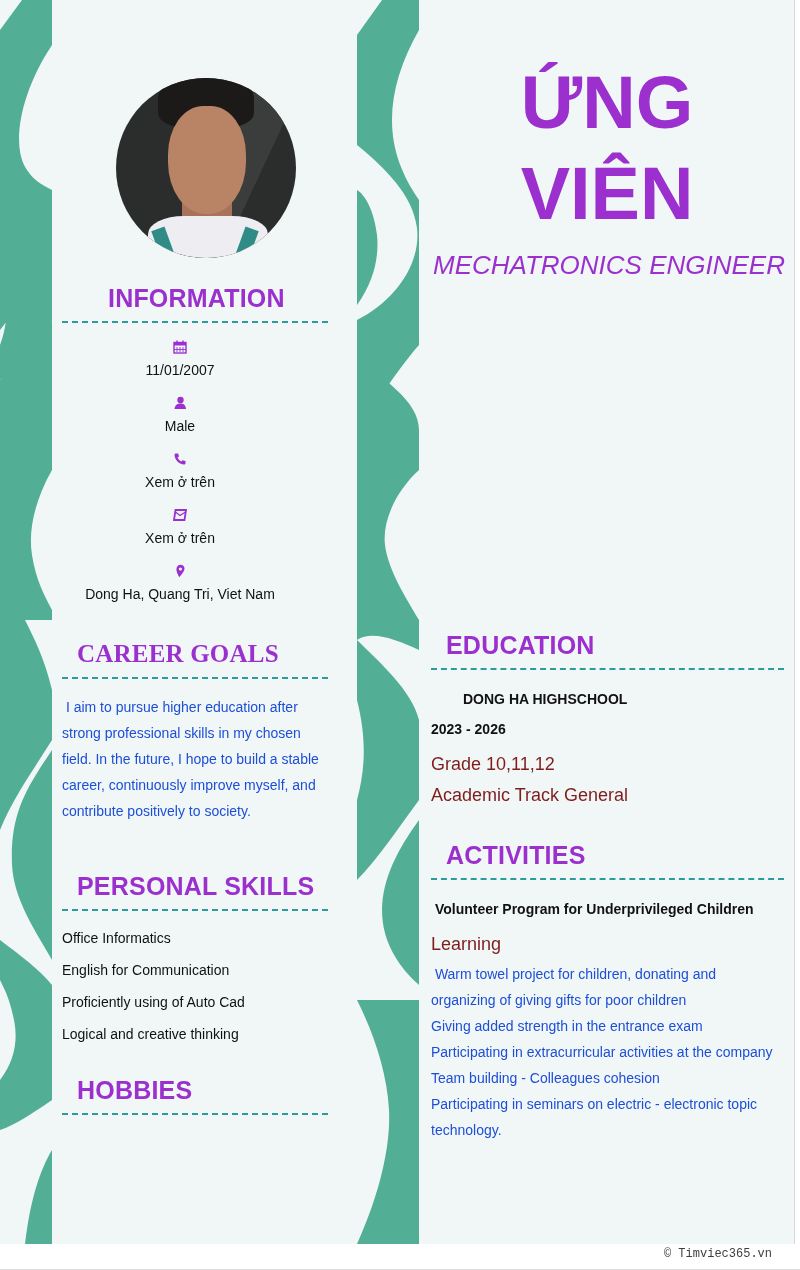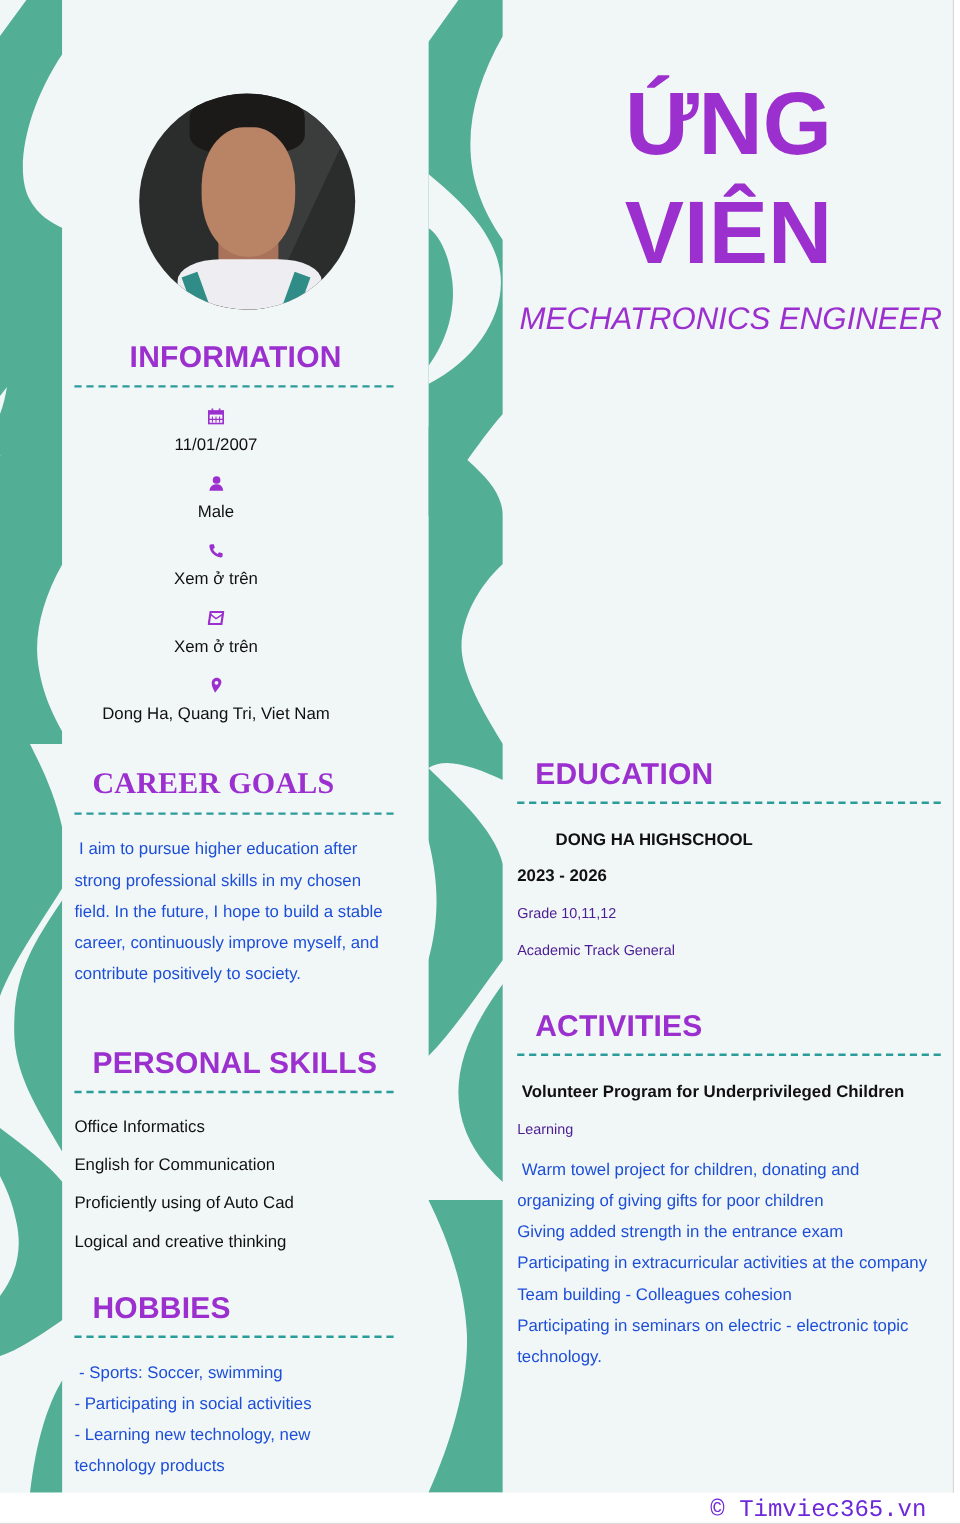--- a/index.html
+++ b/index.html
@@ -32,24 +32,24 @@
   .info-item .ico { display: block; margin: 0 auto; width: 14px; height: 14px; color: #9b30cf; }
   .info-item .val { display: block; font-size: 14px; margin-top: 8px; color: #111; }
 
   .para { position: absolute; font-size: 14px; line-height: 26px; color: #1d4ed8; }
   .list-item { position: absolute; font-size: 14px; color: #111; text-align: right; }
 
   .big-title { position: absolute; left: 0; width: 376px; text-align: center; font-weight: bold; color: #9b30cf; font-size: 74px; line-height: 1; }
   .subtitle { position: absolute; left: 0; width: 380px; text-align: center; font-style: italic; color: #9b30cf; font-size: 26px; }
 
   .bold-line { position: absolute; font-weight: bold; font-size: 14px; color: #111; }
-  .plain-line { position: absolute; font-size: 12px; color: #4c1d95; }
+  .plain-line { position: absolute; font-size: 18px; color: #7f1d1d; }
 
   .footer { position: absolute; left: 0; top: 1244px; width: 800px; height: 26px; background: #fff; border-bottom: 1px solid #ddd; }
-  .footer span { position: absolute; right: 28px; top: 3px; font-family: "Liberation Mono", monospace; font-size: 20px; color: #6d28d9; }
+  .footer span { position: absolute; right: 28px; top: 3px; font-family: "Liberation Mono", monospace; font-size: 12px; color: #404040; }
 </style>
 </head>
 <body>
 
 <div class="page">
 
   <div class="strip strip-left">
     <svg viewBox="0 0 52 1244" preserveAspectRatio="none">
       <rect x="0" y="0" width="52" height="1244" fill="#f1f7f7"></rect>
       <path fill="#52ae94" d="M0,30 L22,0 L52,0 L52,45 C22,90 12,140 24,165 C32,180 42,185 52,190 L52,320 C40,335 20,360 0,380 L0,345 C10,320 12,270 0,210 L0,175 C30,190 44,210 45,235 C46,255 40,280 0,330 Z"></path>
@@ -138,26 +138,20 @@
 
     <div class="sec-title" style="left:25px; top:872px;">PERSONAL SKILLS</div>
     <div class="dash" style="left:10px; top:909px; width:266px;"></div>
     <div class="list-item" style="left:10px; top:930px;">Office Informatics</div>
     <div class="list-item" style="left:10px; top:962px;">English for Communication</div>
     <div class="list-item" style="left:10px; top:994px;">Proficiently using of Auto Cad</div>
     <div class="list-item" style="left:10px; top:1026px;">Logical and creative thinking</div>
 
     <div class="sec-title" style="left:25px; top:1076px;">HOBBIES</div>
     <div class="dash" style="left:10px; top:1113px; width:266px;"></div>
-    <div class="para" style="left:10px; top:1130px; width:280px;">
-      <div style="white-space:pre;"> - Sports: Soccer, swimming</div>
-      <div>- Participating in social activities</div>
-      <div>- Learning new technology, new</div>
-      <div>technology products</div>
-    </div>
   </div>
 
   <div class="strip strip-mid">
     <svg viewBox="0 0 62 1244" preserveAspectRatio="none">
       <rect x="0" y="0" width="62" height="1244" fill="#f1f7f7"></rect>
       <path fill="#52ae94" d="M0,35 L25,0 L62,0 L62,30 C45,60 35,90 35,120 C35,150 45,175 62,200 L62,345 C40,370 15,410 0,430 Z M0,145 C25,165 55,195 60,225 C65,260 40,300 0,320 Z"></path>
       <path fill="#f1f7f7" d="M0,145 C28,168 56,195 60,228 C64,262 40,300 0,320 L0,305 C18,280 22,255 20,235 C17,210 8,195 0,190 Z"></path>
       <path fill="#52ae94" d="M0,355 L0,520 C15,490 30,460 60,430 L62,420 L62,350 Z" opacity="0"></path>
       <path fill="#52ae94" d="M0,355 C25,380 62,400 62,430 L62,470 C40,490 25,520 28,545 C31,570 50,600 62,620 L62,650 C40,640 15,630 0,640 Z"></path>
       <path fill="#52ae94" d="M0,640 C20,660 55,690 62,720 L62,800 C40,830 20,860 0,880 L0,800 C8,770 10,740 0,700 Z"></path>

